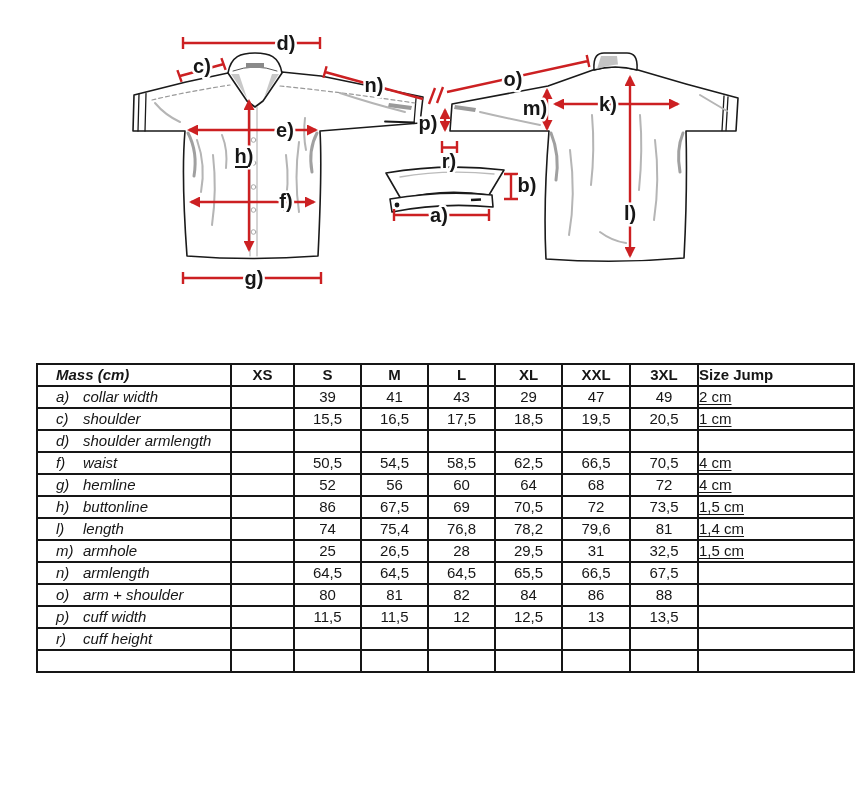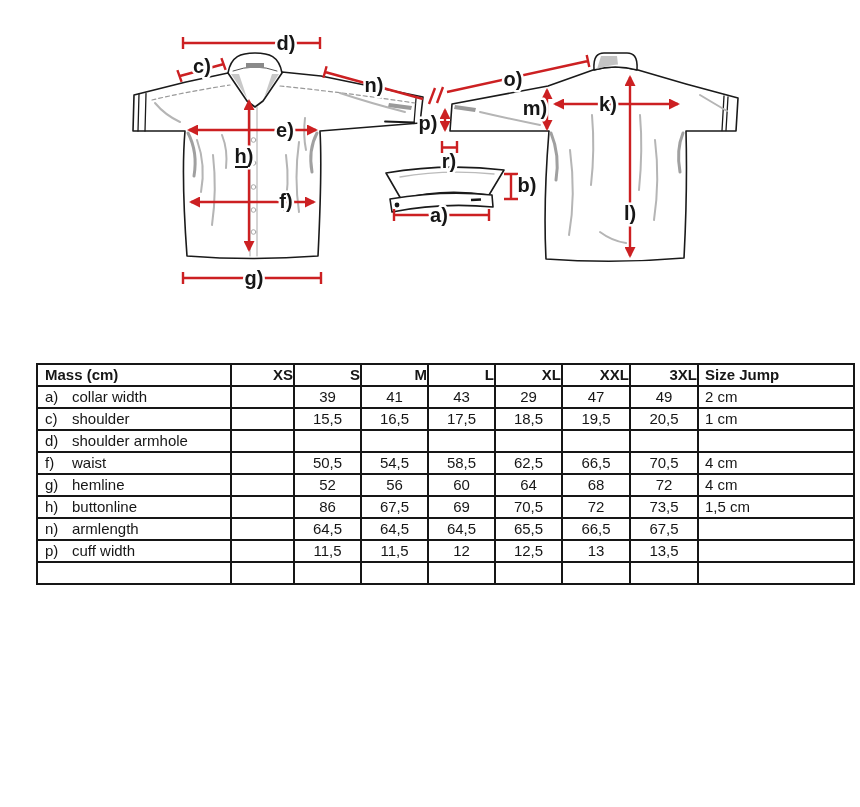--- a/index.html
+++ b/index.html
@@ -4,26 +4,26 @@
 <style>
   html,body{margin:0;padding:0;background:#fff;}
   body{width:860px;height:807px;overflow:hidden;font-family:"Liberation Sans",sans-serif;color:#161616;}
   .page{position:relative;width:860px;height:807px;background:#ffffff;}
   svg.diagram{display:block;}
   svg .dlabel{font-family:"Liberation Sans",sans-serif;font-weight:bold;font-size:20px;fill:#161616;
     paint-order:stroke;stroke:#ffffff;stroke-width:5px;stroke-linejoin:round;text-anchor:middle;}
   table.size-table{border-collapse:collapse;table-layout:fixed;width:817px;margin:28px 0 0 36px;}
   .size-table th,.size-table td{border:2px solid #161616;height:20px;padding:0;font-size:15px;
     line-height:20px;overflow:hidden;white-space:nowrap;}
-  .size-table thead th{font-weight:bold;text-align:right;}
-  .size-table th.lbl,.size-table td.lbl{text-align:left;padding-left:7px;}
+  .size-table thead th{font-weight:bold;text-align:center;}
+  .size-table th.lbl,.size-table td.lbl{text-align:left;padding-left:18px;font-style:italic;}
   .size-table td.num{text-align:center;font-weight:normal;}
-  .size-table th.jumph,.size-table td.jump{text-align:left;padding-left:6px;}
+  .size-table th.jumph,.size-table td.jump{text-align:left;}
   .size-table .key{display:inline-block;width:27px;}
-  .size-table .u{text-underline-offset:2px;}
+  .size-table .u{text-decoration:underline;text-underline-offset:2px;}
 </style>
 </head>
 <body>
 
 <div class="page">
 
   <svg class="diagram" width="860" height="335" viewBox="0 0 860 335" xmlns="http://www.w3.org/2000/svg">
     <defs>
       <marker id="ah" viewBox="0 0 10 10" refX="8.2" refY="5" markerUnits="userSpaceOnUse" markerWidth="11" markerHeight="11" orient="auto-start-reverse">
         <path d="M0,0 L10,5 L0,10 Z" fill="#cc2022"></path>
@@ -223,21 +223,21 @@
           <td class="num"></td>
           <td class="num">15,5</td>
           <td class="num">16,5</td>
           <td class="num">17,5</td>
           <td class="num">18,5</td>
           <td class="num">19,5</td>
           <td class="num">20,5</td>
           <td class="jump"><span class="u">1 cm</span></td>
         </tr>
         <tr>
-          <td class="lbl"><span class="key">d)</span><span>shoulder armhole</span></td>
+          <td class="lbl"><span class="key">d)</span><span>shoulder armlength</span></td>
           <td class="num"></td>
           <td class="num"></td>
           <td class="num"></td>
           <td class="num"></td>
           <td class="num"></td>
           <td class="num"></td>
           <td class="num"></td>
           <td class="jump"></td>
         </tr>
         <tr>
@@ -267,42 +267,86 @@
           <td class="num"></td>
           <td class="num">86</td>
           <td class="num">67,5</td>
           <td class="num">69</td>
           <td class="num">70,5</td>
           <td class="num">72</td>
           <td class="num">73,5</td>
           <td class="jump"><span class="u">1,5 cm</span></td>
         </tr>
         <tr>
+          <td class="lbl"><span class="key">l)</span><span>length</span></td>
+          <td class="num"></td>
+          <td class="num">74</td>
+          <td class="num">75,4</td>
+          <td class="num">76,8</td>
+          <td class="num">78,2</td>
+          <td class="num">79,6</td>
+          <td class="num">81</td>
+          <td class="jump"><span class="u">1,4 cm</span></td>
+        </tr>
+        <tr>
+          <td class="lbl"><span class="key">m)</span><span>armhole</span></td>
+          <td class="num"></td>
+          <td class="num">25</td>
+          <td class="num">26,5</td>
+          <td class="num">28</td>
+          <td class="num">29,5</td>
+          <td class="num">31</td>
+          <td class="num">32,5</td>
+          <td class="jump"><span class="u">1,5 cm</span></td>
+        </tr>
+        <tr>
           <td class="lbl"><span class="key">n)</span><span>armlength</span></td>
           <td class="num"></td>
           <td class="num">64,5</td>
           <td class="num">64,5</td>
           <td class="num">64,5</td>
           <td class="num">65,5</td>
           <td class="num">66,5</td>
           <td class="num">67,5</td>
           <td class="jump"></td>
         </tr>
         <tr>
+          <td class="lbl"><span class="key">o)</span><span>arm + shoulder</span></td>
+          <td class="num"></td>
+          <td class="num">80</td>
+          <td class="num">81</td>
+          <td class="num">82</td>
+          <td class="num">84</td>
+          <td class="num">86</td>
+          <td class="num">88</td>
+          <td class="jump"></td>
+        </tr>
+        <tr>
           <td class="lbl"><span class="key">p)</span><span>cuff width</span></td>
           <td class="num"></td>
           <td class="num">11,5</td>
           <td class="num">11,5</td>
           <td class="num">12</td>
           <td class="num">12,5</td>
           <td class="num">13</td>
           <td class="num">13,5</td>
           <td class="jump"></td>
         </tr>
         <tr>
+          <td class="lbl"><span class="key">r)</span><span>cuff height</span></td>
+          <td class="num"></td>
+          <td class="num"></td>
+          <td class="num"></td>
+          <td class="num"></td>
+          <td class="num"></td>
+          <td class="num"></td>
+          <td class="num"></td>
+          <td class="jump"></td>
+        </tr>
+        <tr>
           <td class="lbl"><span class="key"></span><span></span></td>
           <td class="num"></td>
           <td class="num"></td>
           <td class="num"></td>
           <td class="num"></td>
           <td class="num"></td>
           <td class="num"></td>
           <td class="num"></td>
           <td class="jump"></td>
         </tr>

